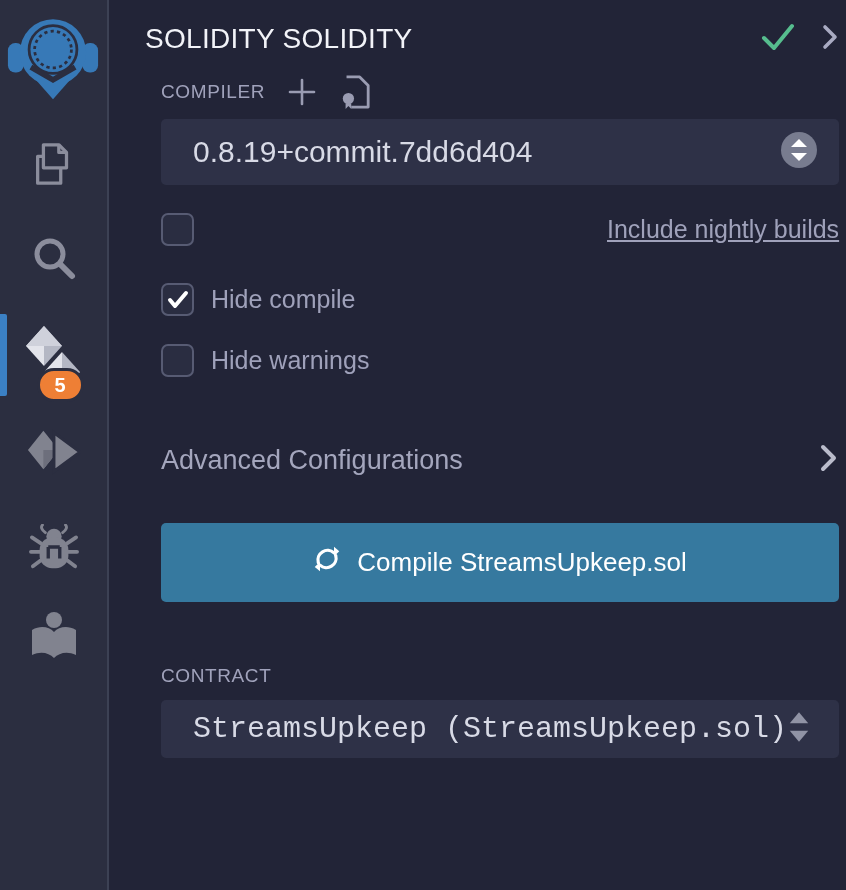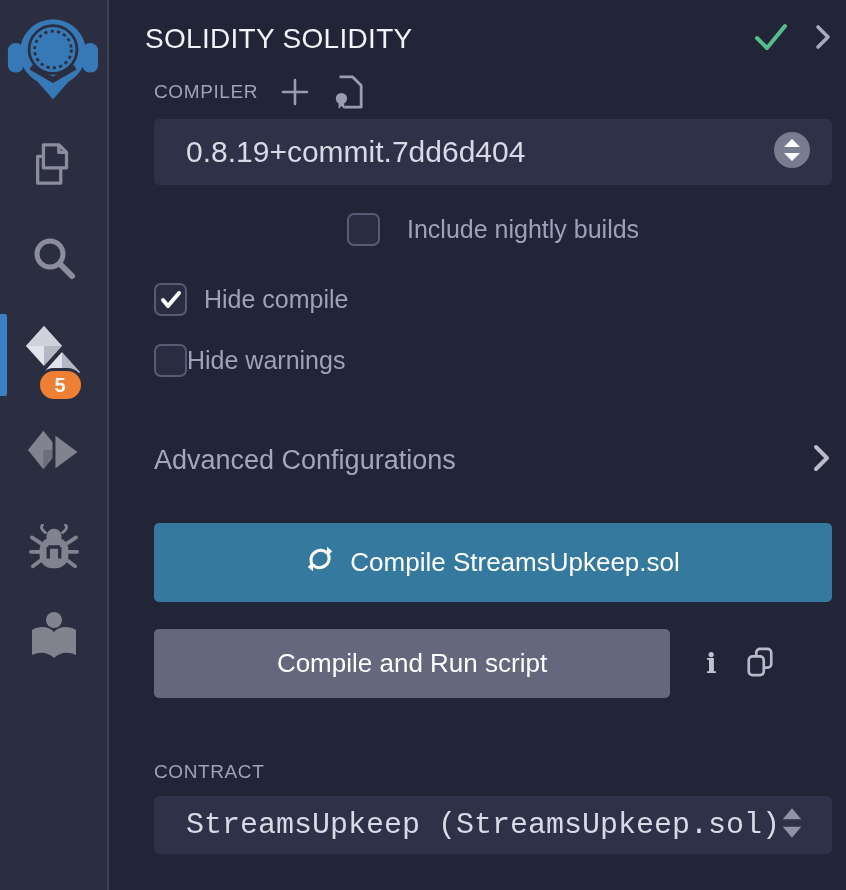--- a/index.html
+++ b/index.html
@@ -47,38 +47,38 @@
     flex:1; padding:20px 43px 0 36px; position:relative;
   }
   .header-row { display:flex; align-items:center; height:38px; }
   .page-title {
     flex:1; font-size:28px; font-weight:500; color:#f2f3f8; letter-spacing:0.3px;
     white-space:nowrap;
   }
   .hdr-check { margin-right:26px; cursor:default; }
   .hdr-chevron { cursor:pointer; }
 
-  .section { margin-left:9px; }
+  .section { margin-left:16px; }
 
   .label-row { margin-top:22px; height:24px; display:flex; align-items:center; gap:22px; }
   .small-label { font-size:19px; letter-spacing:0.6px; color:#a0a2bb; }
   .icon-btn { cursor:pointer; display:flex; align-items:center; }
 
   .select {
     margin-top:15px; height:66px; width:100%;
     background:#2e3147; border-radius:5px;
     display:flex; align-items:center;
     padding:0 22px 0 32px; cursor:pointer;
   }
   .select-text { flex:1; font-size:30px; color:#d8dae6; white-space:nowrap; overflow:hidden; }
 
   .row { display:flex; align-items:center; }
-  .nightly-row { margin-top:28px; justify-content:center; gap:27px; }
+  .nightly-row { margin-top:28px; justify-content:space-between; gap:27px;text-decoration:underline; }
   .auto-row    { margin-top:37px; gap:17px; }
-  .hide-row    { margin-top:28px; }
+  .hide-row    { margin-top:28px; gap:17px; }
 
   .checkbox {
     width:33px; height:33px; flex-shrink:0;
     border:2px solid #575b73; border-radius:7px;
     background:#2a2d41;
     display:flex; align-items:center; justify-content:center;
     cursor:pointer;
   }
   .checkbox svg { display:none; }
   .checkbox.checked svg { display:block; }
@@ -294,32 +294,20 @@
         <svg viewBox="0 0 32 32" width="28" height="28" fill="none" stroke="#ffffff" stroke-width="3.6" stroke-linecap="round">
           <path d="M6 20 A11 11 0 0 1 24 9"></path>
           <polygon points="24,2 24,13 30,7" fill="#ffffff" stroke="none"></polygon>
           <path d="M26 12 A11 11 0 0 1 8 23"></path>
           <polygon points="8,19 8,30 2,25" fill="#ffffff" stroke="none"></polygon>
         </svg>
       </span>
       <span>Compile StreamsUpkeep.sol</span>
     </button>
 
-    <div class="row runscript-row">
-      <button class="runscript-btn">
-        <span>Compile and Run script</span>
-      </button>
-      <span class="info-glyph">i</span>
-      <span class="copy-btn">
-        <svg viewBox="0 0 32 34" width="30" height="32" fill="none" stroke="#b9bbcb" stroke-width="2.8" stroke-linejoin="round">
-          <rect x="12" y="3" width="16" height="20" rx="4"></rect>
-          <rect x="4" y="11" width="16" height="20" rx="4" fill="#222437"></rect>
-        </svg>
-      </span>
-    </div>
 
     <div class="contract-label-row">
       <span class="small-label">CONTRACT</span>
     </div>
 
     <div class="select select-contract">
       <span class="select-text">StreamsUpkeep (StreamsUpkeep.sol)</span>
       <span>
         <svg viewBox="0 0 26 36" width="24" height="34">
           <polygon points="13,2 23,14 3,14" fill="#9093a5"></polygon>

